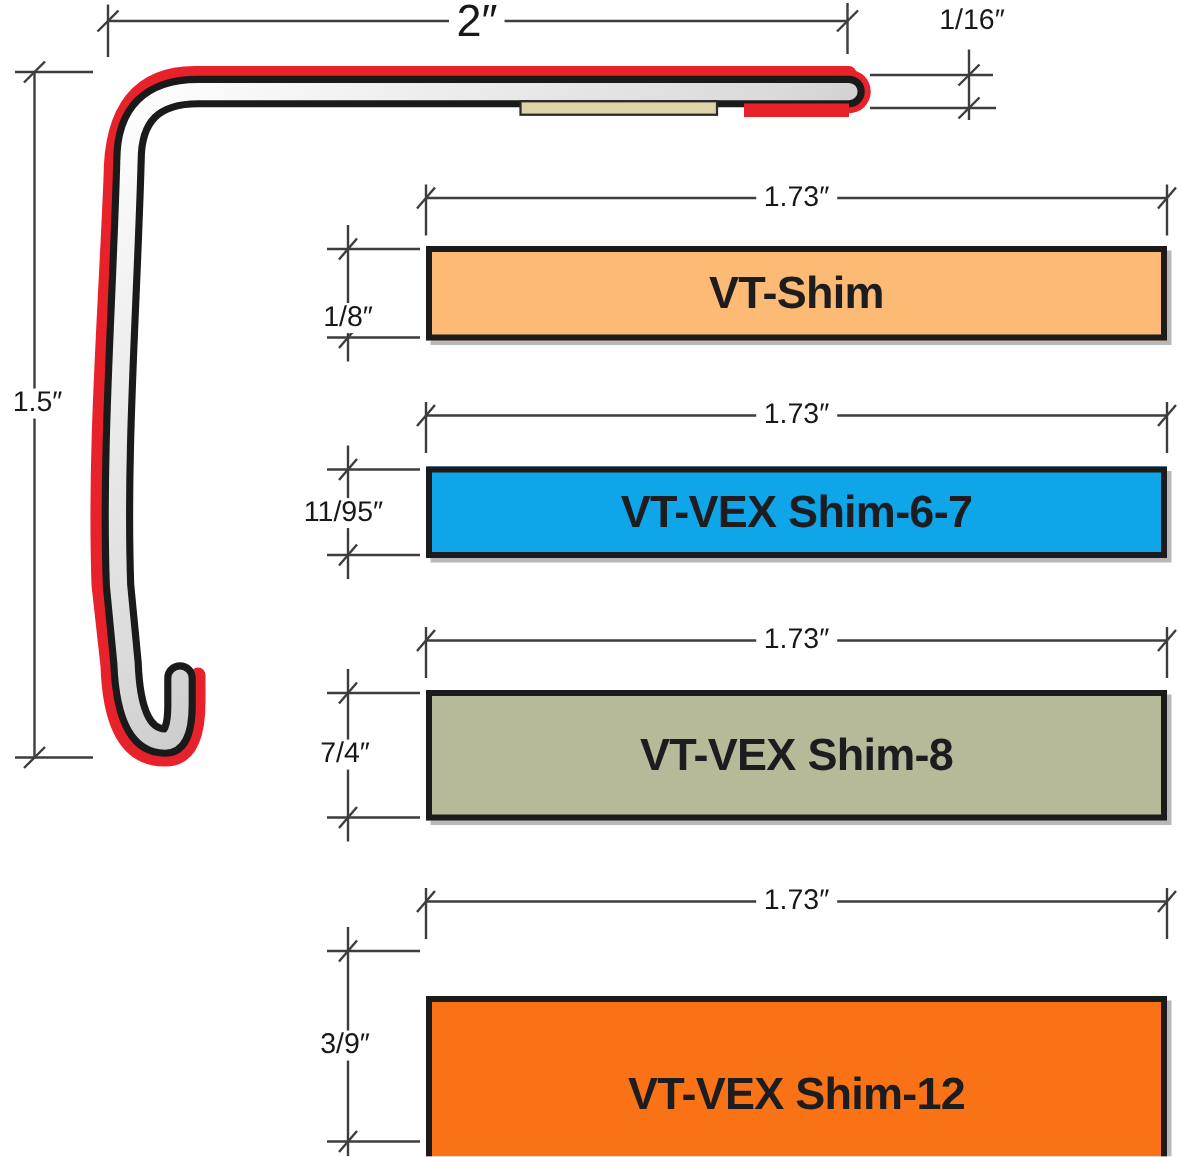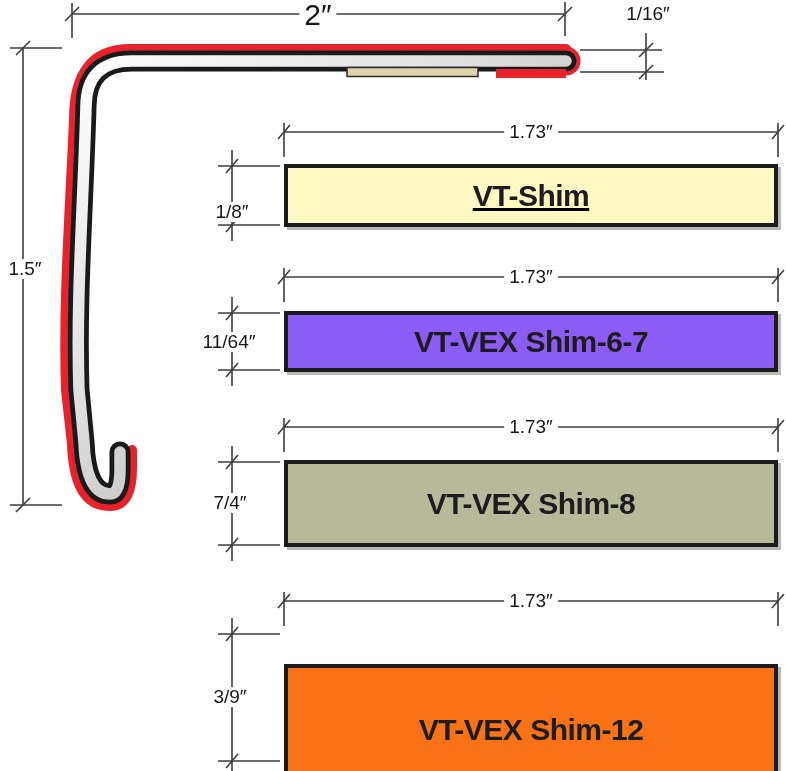--- a/index.html
+++ b/index.html
@@ -134,40 +134,40 @@
     </g>
     <g>
       <line class="dim" x1="218" y1="634" x2="280" y2="634"></line>
       <line class="dim" x1="218" y1="761" x2="280" y2="761"></line>
       <line class="dim" x1="232" y1="618" x2="232" y2="771"></line>
       <line class="dim" x1="226" y1="641" x2="238" y2="627"></line>
       <line class="dim" x1="226" y1="768" x2="238" y2="754"></line>
     </g>
   </svg>
 
-  <div class="shim-bar shim-0" style="background: #fef9c3; text-decoration: underline;">
+  <div class="shim-bar shim-0" style="background: #fdba74;">
     <span class="shim-label">VT-Shim</span>
   </div>
-  <div class="shim-bar shim-1" style="background: #8b5cf6; align-items: center;">
+  <div class="shim-bar shim-1" style="background: #0ea5e9; align-items: center;">
     <span class="shim-label">VT-VEX Shim-6-7</span>
   </div>
   <div class="shim-bar shim-2" style="background: rgb(183, 186, 152);">
     <span class="shim-label">VT-VEX Shim-8</span>
   </div>
   <div class="shim-bar shim-3" style="background: #f97316; margin-top: 32px;">
     <span class="shim-label">VT-VEX Shim-12</span>
   </div>
 
   <div class="dim-label big" style="left:318px;top:15px;">2″</div>
   <div class="dim-label" style="left:648px;top:14px;">1/16″</div>
   <div class="dim-label" style="left:25px;top:269px;">1.5″</div>
 
   <div class="dim-label" style="left:531px;top:132px;">1.73″</div>
   <div class="dim-label" style="left:531px;top:277px;">1.73″</div>
   <div class="dim-label" style="left:531px;top:427px;">1.73″</div>
   <div class="dim-label" style="left:531px;top:601px;">1.73″</div>
 
   <div class="dim-label" style="left:232px;top:196px;margin-top:16px;">1/8″</div>
-  <div class="dim-label" style="left:229px;top:342px;">11/64″</div>
+  <div class="dim-label" style="left:229px;top:342px;">11/95″</div>
   <div class="dim-label" style="left:230px;top:503px;">7/4″</div>
   <div class="dim-label" style="left:230px;top:697px;">3/9″</div>
 
 </div>
 
 </body></html>

